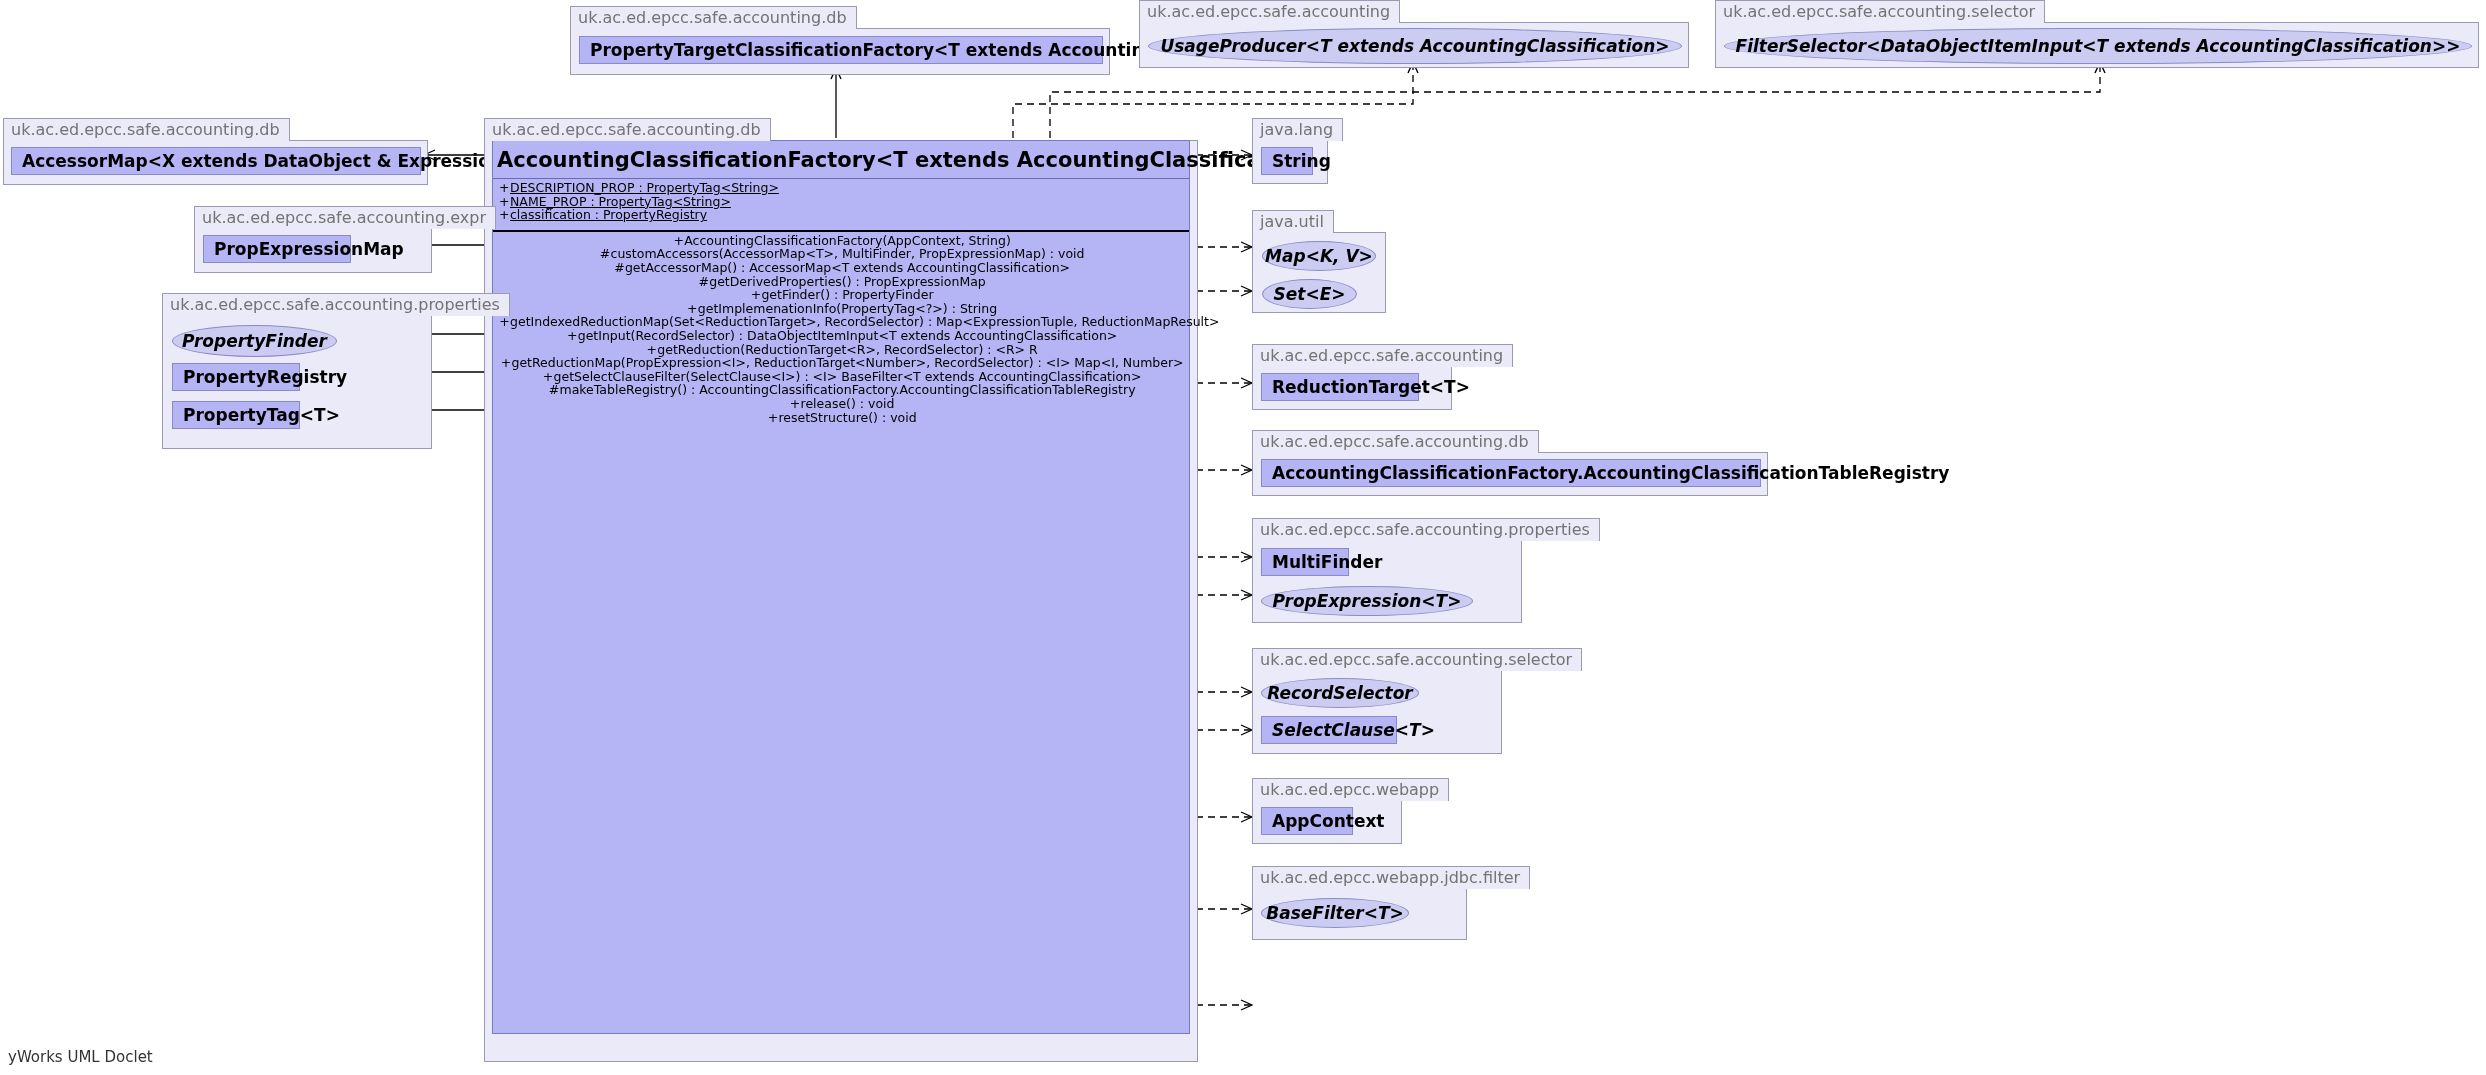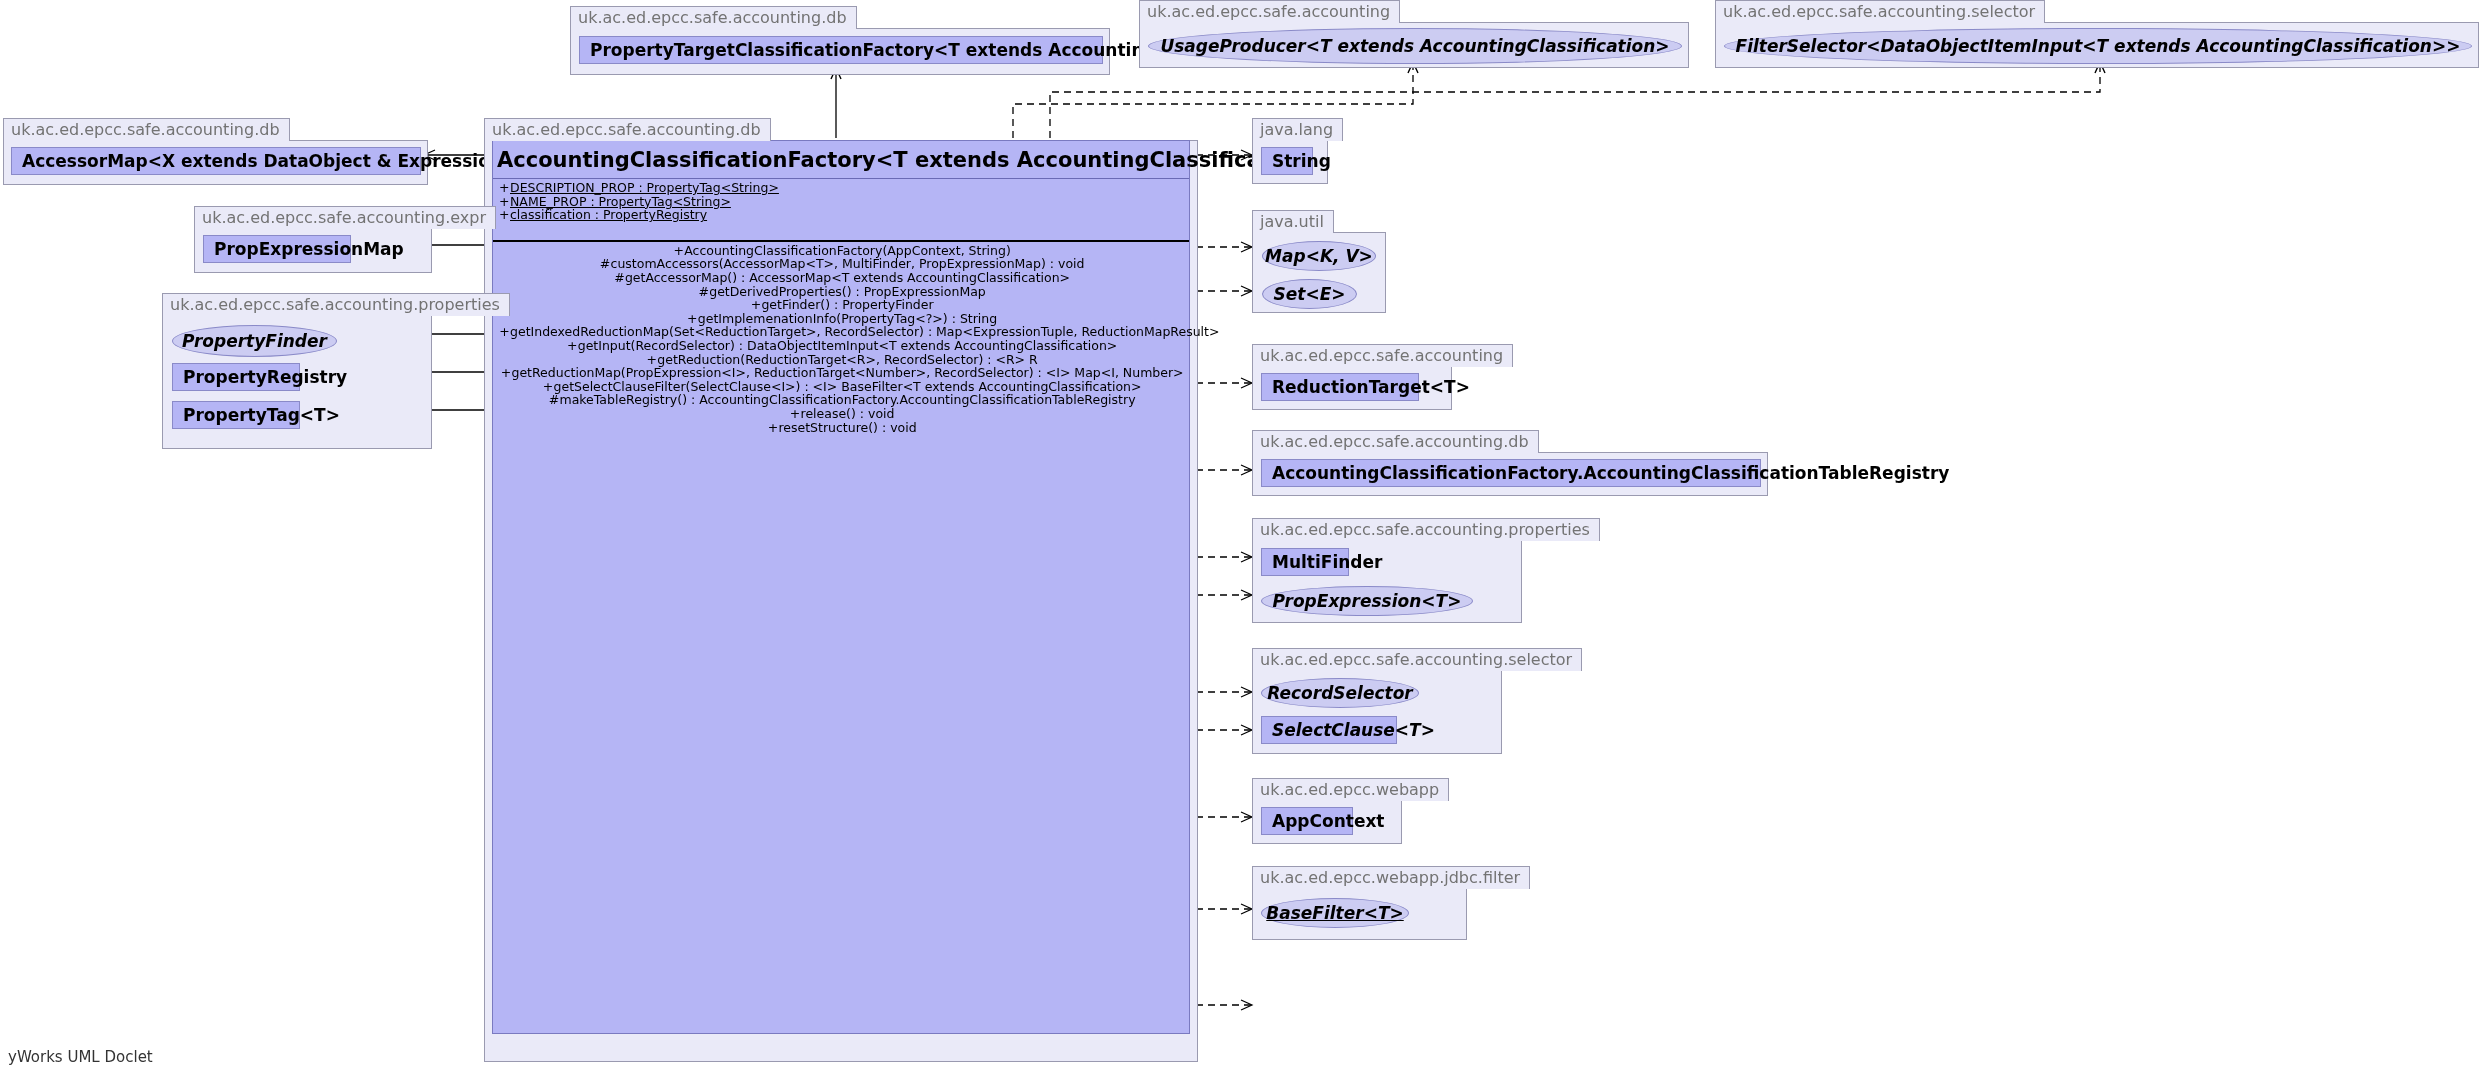--- a/index.html
+++ b/index.html
@@ -73,21 +73,21 @@
   }
   .bigclass .title {
     font-size: 21px;
     font-weight: bold;
     text-align: center;
     padding: 7px 4px 6px;
     border-bottom: 1px solid #6a6ab4;
     white-space: nowrap;
   }
   .bigclass .compartment {
-    padding: 2px 0 18px 0;
+    padding: 2px 0 8px 0;
     border-bottom: 2px solid #000;
   }
   .bigclass .compartment.last { border-bottom: none; text-align: center; }
   .bigclass .row {
     font-size: 12.5px;
     font-weight: normal;
     line-height: 13.6px;
     white-space: nowrap;
     padding: 0 4px 0 6px;
     color: #000;
@@ -270,19 +270,19 @@
   <div class="pkg" style="left:1252px; top:778px;">
     <div class="pkg-tab">uk.ac.ed.epcc.webapp</div>
     <div class="pkg-body" style="width:150px; height:44px;">
       <div class="node cls" style="left:8px; top:6px; width:92px;">AppContext</div>
     </div>
   </div>
 
   <div class="pkg" style="left:1252px; top:866px;">
     <div class="pkg-tab">uk.ac.ed.epcc.webapp.jdbc.filter</div>
     <div class="pkg-body" style="width:215px; height:52px;">
-      <div class="node iface" style="left:8px; top:9px; width:148px; height:30px;text-decoration:underline;">BaseFilter&lt;T&gt;</div>
+      <div class="node iface" style="left:8px; top:9px; width:148px; height:30px;">BaseFilter&lt;T&gt;</div>
     </div>
   </div>
 
 
   <div class="footer">yWorks UML Doclet</div>
 </div>
 
 </body></html>

